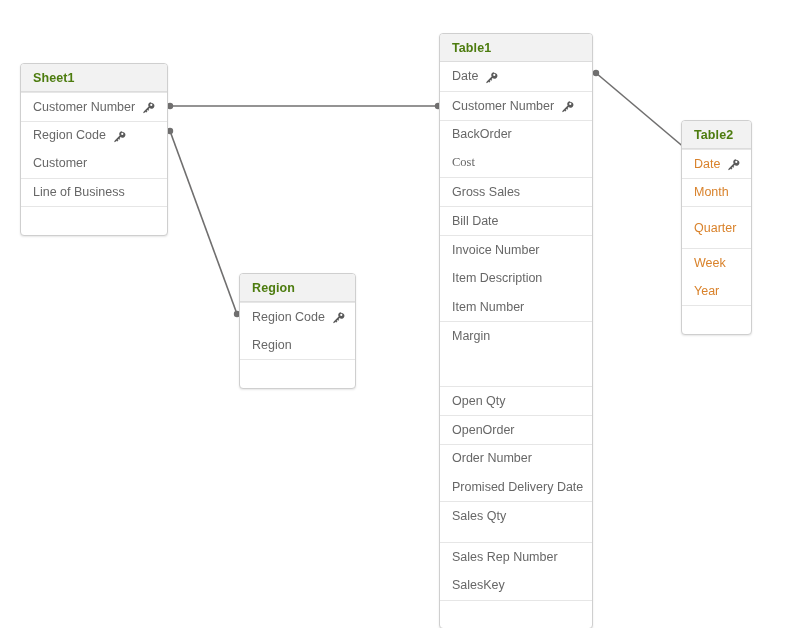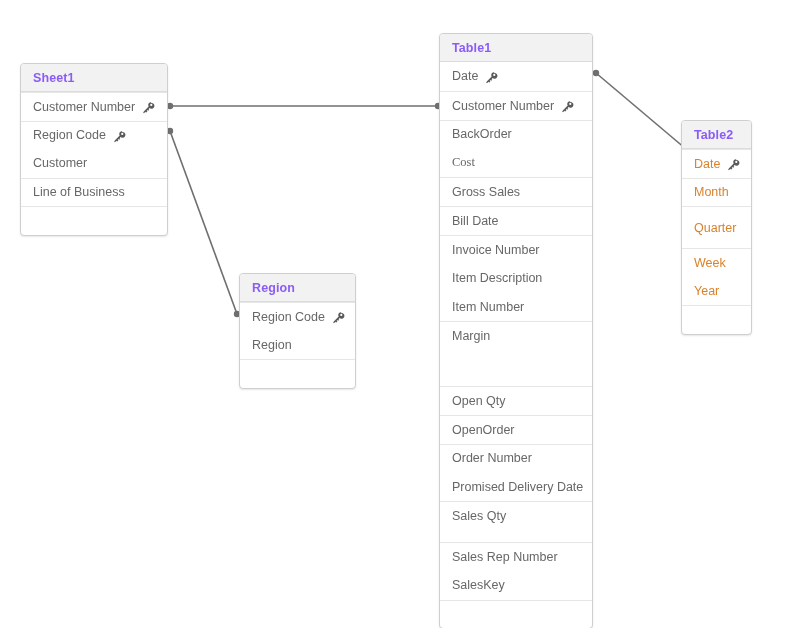--- a/index.html
+++ b/index.html
@@ -50,21 +50,21 @@
     border-radius: 4px;
     box-sizing: border-box;
     box-shadow: 0 1px 2px rgba(0,0,0,0.10);
     overflow: hidden;
   }
   .tbox-header {
     background: #f2f2f2;
     border-bottom: 1px solid #dcdcdc;
     font-size: 12.5px;
     font-weight: bold;
-    color: #8b5cf6;
+    color: #4d7c0f;
     padding: 0 12px;
     display: flex;
     align-items: center;
     box-sizing: border-box;
     letter-spacing: 0.1px;
   }
   .tbox-rows {
     display: block;
   }
   .trow {

